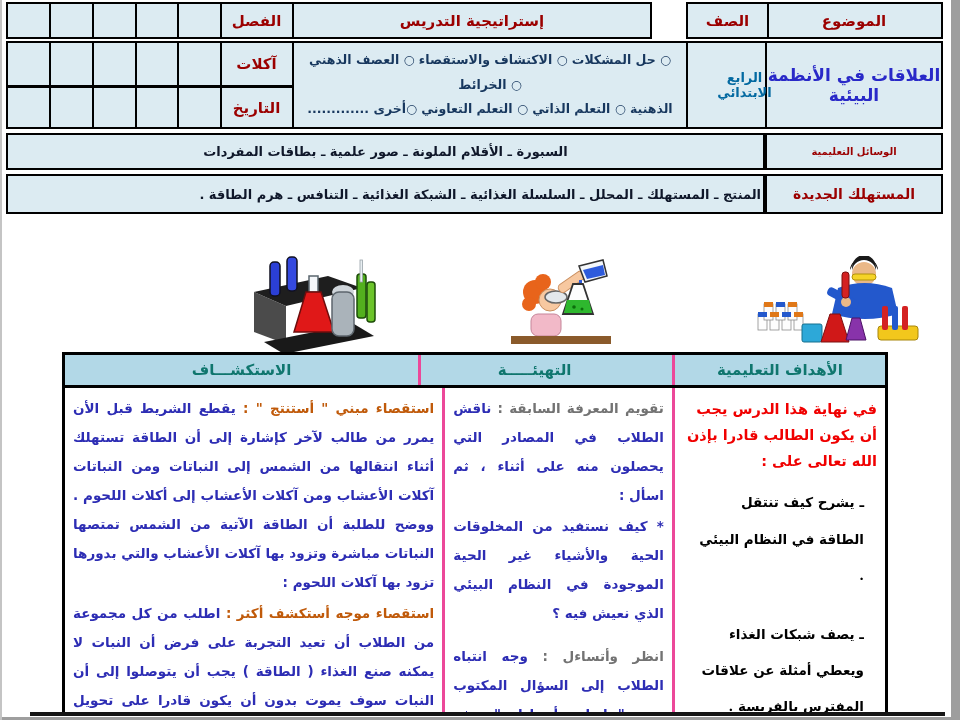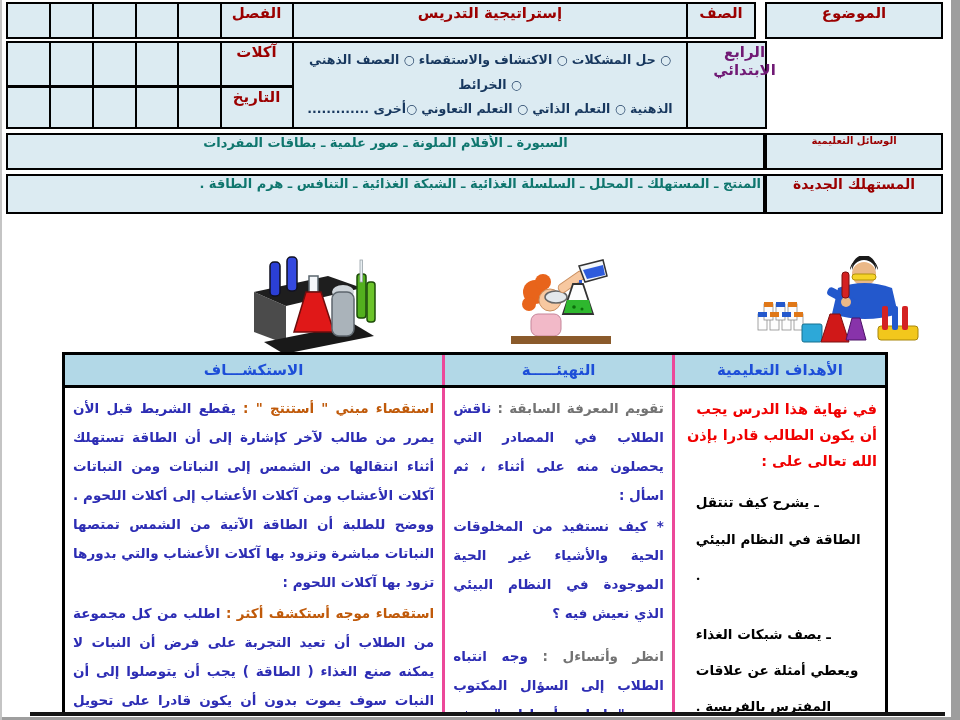--- a/index.html
+++ b/index.html
@@ -2,78 +2,81 @@
 <html lang="ar" dir="rtl"><head>
 <meta charset="utf-8">
 <style>
   html,body{margin:0;padding:0;background:#888;}
   .slide{
     position:relative;width:960px;height:720px;background:#fff;overflow:hidden;
     font-family:"DejaVu Sans",sans-serif;direction:rtl;
   }
   .cell{
     position:absolute;box-sizing:border-box;border:2.5px solid #000;
-    background:#dcebf2;display:flex;justify-content:center;
+    background:#dcebf2;display:flex;align-items:center;justify-content:center;
     text-align:center;
   }
   .hdr-label{color:#9b0000;font-weight:bold;font-size:15px;}
   .subject-value{color:#2929c8;font-weight:bold;font-size:17px;}
-  .grade-value{color:#701a75;font-weight:bold;font-size:15px;margin-left:36px;}
+  .grade-value{color:#0369a1;font-weight:bold;font-size:13px;margin-left:36px;}
   .strategy-value{color:#17375e;font-weight:bold;font-size:12.5px;line-height:1.95;padding:0 10px;}
   .boxes-row{position:absolute;display:flex;box-sizing:border-box;}
   .small-box{flex:1;box-sizing:border-box;border:2.5px solid #000;background:#dcebf2;margin-left:-2.5px;}
   .small-box:last-child{margin-left:0;}
-  .aids-value,.vocab-value{color:#0f766e;font-weight:bold;font-size:13px;}
+  .aids-value,.vocab-value{color:#0f172a;font-weight:bold;font-size:13px;}
   .vocab-value{justify-content:flex-start;padding:0 2px;}
 
   
   .main-table{
     position:absolute;left:62px;top:352px;width:826px;height:364px;
     box-sizing:border-box;border:3px solid #000;display:flex;flex-direction:column;background:#fff;
   }
   .mt-row{display:flex;flex:1;min-height:0;}
   .mt-header{flex:0 0 30px;background:#b2d8e7;}
   .mt-cell{box-sizing:border-box;border-left:3px solid #ec4899;overflow:hidden;}
   .mt-cell:last-child{border-left:none;}
   .col-obj{flex:0 0 26%;}
   .col-warm{flex:0 0 28%;}
   .col-exp{flex:1;}
   .mt-header .mt-cell{display:flex;align-items:center;justify-content:center;
-    font-weight:bold;font-size:15px;color:#1d4ed8;}
+    font-weight:bold;font-size:15px;color:#0f766e;margin-left:24px;}
   .mt-body .mt-cell{background:#fff;padding:6px 8px;}
   .mt-header{border-bottom:3px solid #000;}
 
   .obj-intro{color:#f00000;font-weight:bold;font-size:14.5px;line-height:1.8;margin:2px 0 10px;text-align:right;}
   .objective{color:#000;font-weight:bold;font-size:13.5px;line-height:2.7;
-    font-family:"DejaVu Serif","DejaVu Sans",serif;text-align:left;margin:0 13px 22px;}
+    font-family:"DejaVu Serif","DejaVu Sans",serif;text-align:right;margin:0 13px 22px;}
   .body-par{font-size:13.5px;font-weight:bold;line-height:2.15;text-align:justify;margin:0 0 2px;color:#2d2db4;}
   .lbl-green{color:#737373;}
   .lbl-orange{color:#c05a0a;}
 
   .img-box{position:absolute;}
   .edge{position:absolute;background:#9e9e9e;}
   .table-bottom-line{position:absolute;left:30px;top:712px;width:915px;height:4px;background:#161616;}
 </style>
 </head>
 <body>
 
 <div class="slide">
 
   <div class="cell" style="left:765px;top:2px;width:178px;height:37px;">
     <span class="hdr-label">الموضوع</span>
   </div>
-
-  <div class="cell" style="left:686px;top:2px;width:70px;height:37px;">
+  <div class="cell" style="left:765px;top:41px;width:178px;height:88px;">
+    <span class="subject-value">العلاقات في الأنظمة البيئية</span>
+  </div>
+
+  <div class="cell" style="left:686px;top:2px;width:83px;height:37px;">
     <span class="hdr-label">الصف</span>
   </div>
   <div class="cell" style="left:686px;top:41px;width:81px;height:88px;">
     <span class="grade-value">الرابع الابتدائي</span>
   </div>
 
-  <div class="cell" style="left:292px;top:2px;width:396px;height:37px;">
+  <div class="cell" style="left:292px;top:2px;width:360px;height:37px;">
     <span class="hdr-label">إستراتيجية التدريس</span>
   </div>
   <div class="cell" style="left:292px;top:41px;width:396px;height:88px;flex-direction:column;">
     <div class="strategy-value">○ حل المشكلات   ○ الاكتشاف والاستقصاء  ○ العصف الذهني  ○ الخرائط</div>
     <div class="strategy-value">الذهنية  ○ التعلم  الذاتي   ○ التعلم التعاوني  ○أخرى .............</div>
   </div>
 
   <div class="cell" style="left:219px;top:2px;width:75px;height:37px;">
     <span class="hdr-label">الفصل</span>
   </div>

